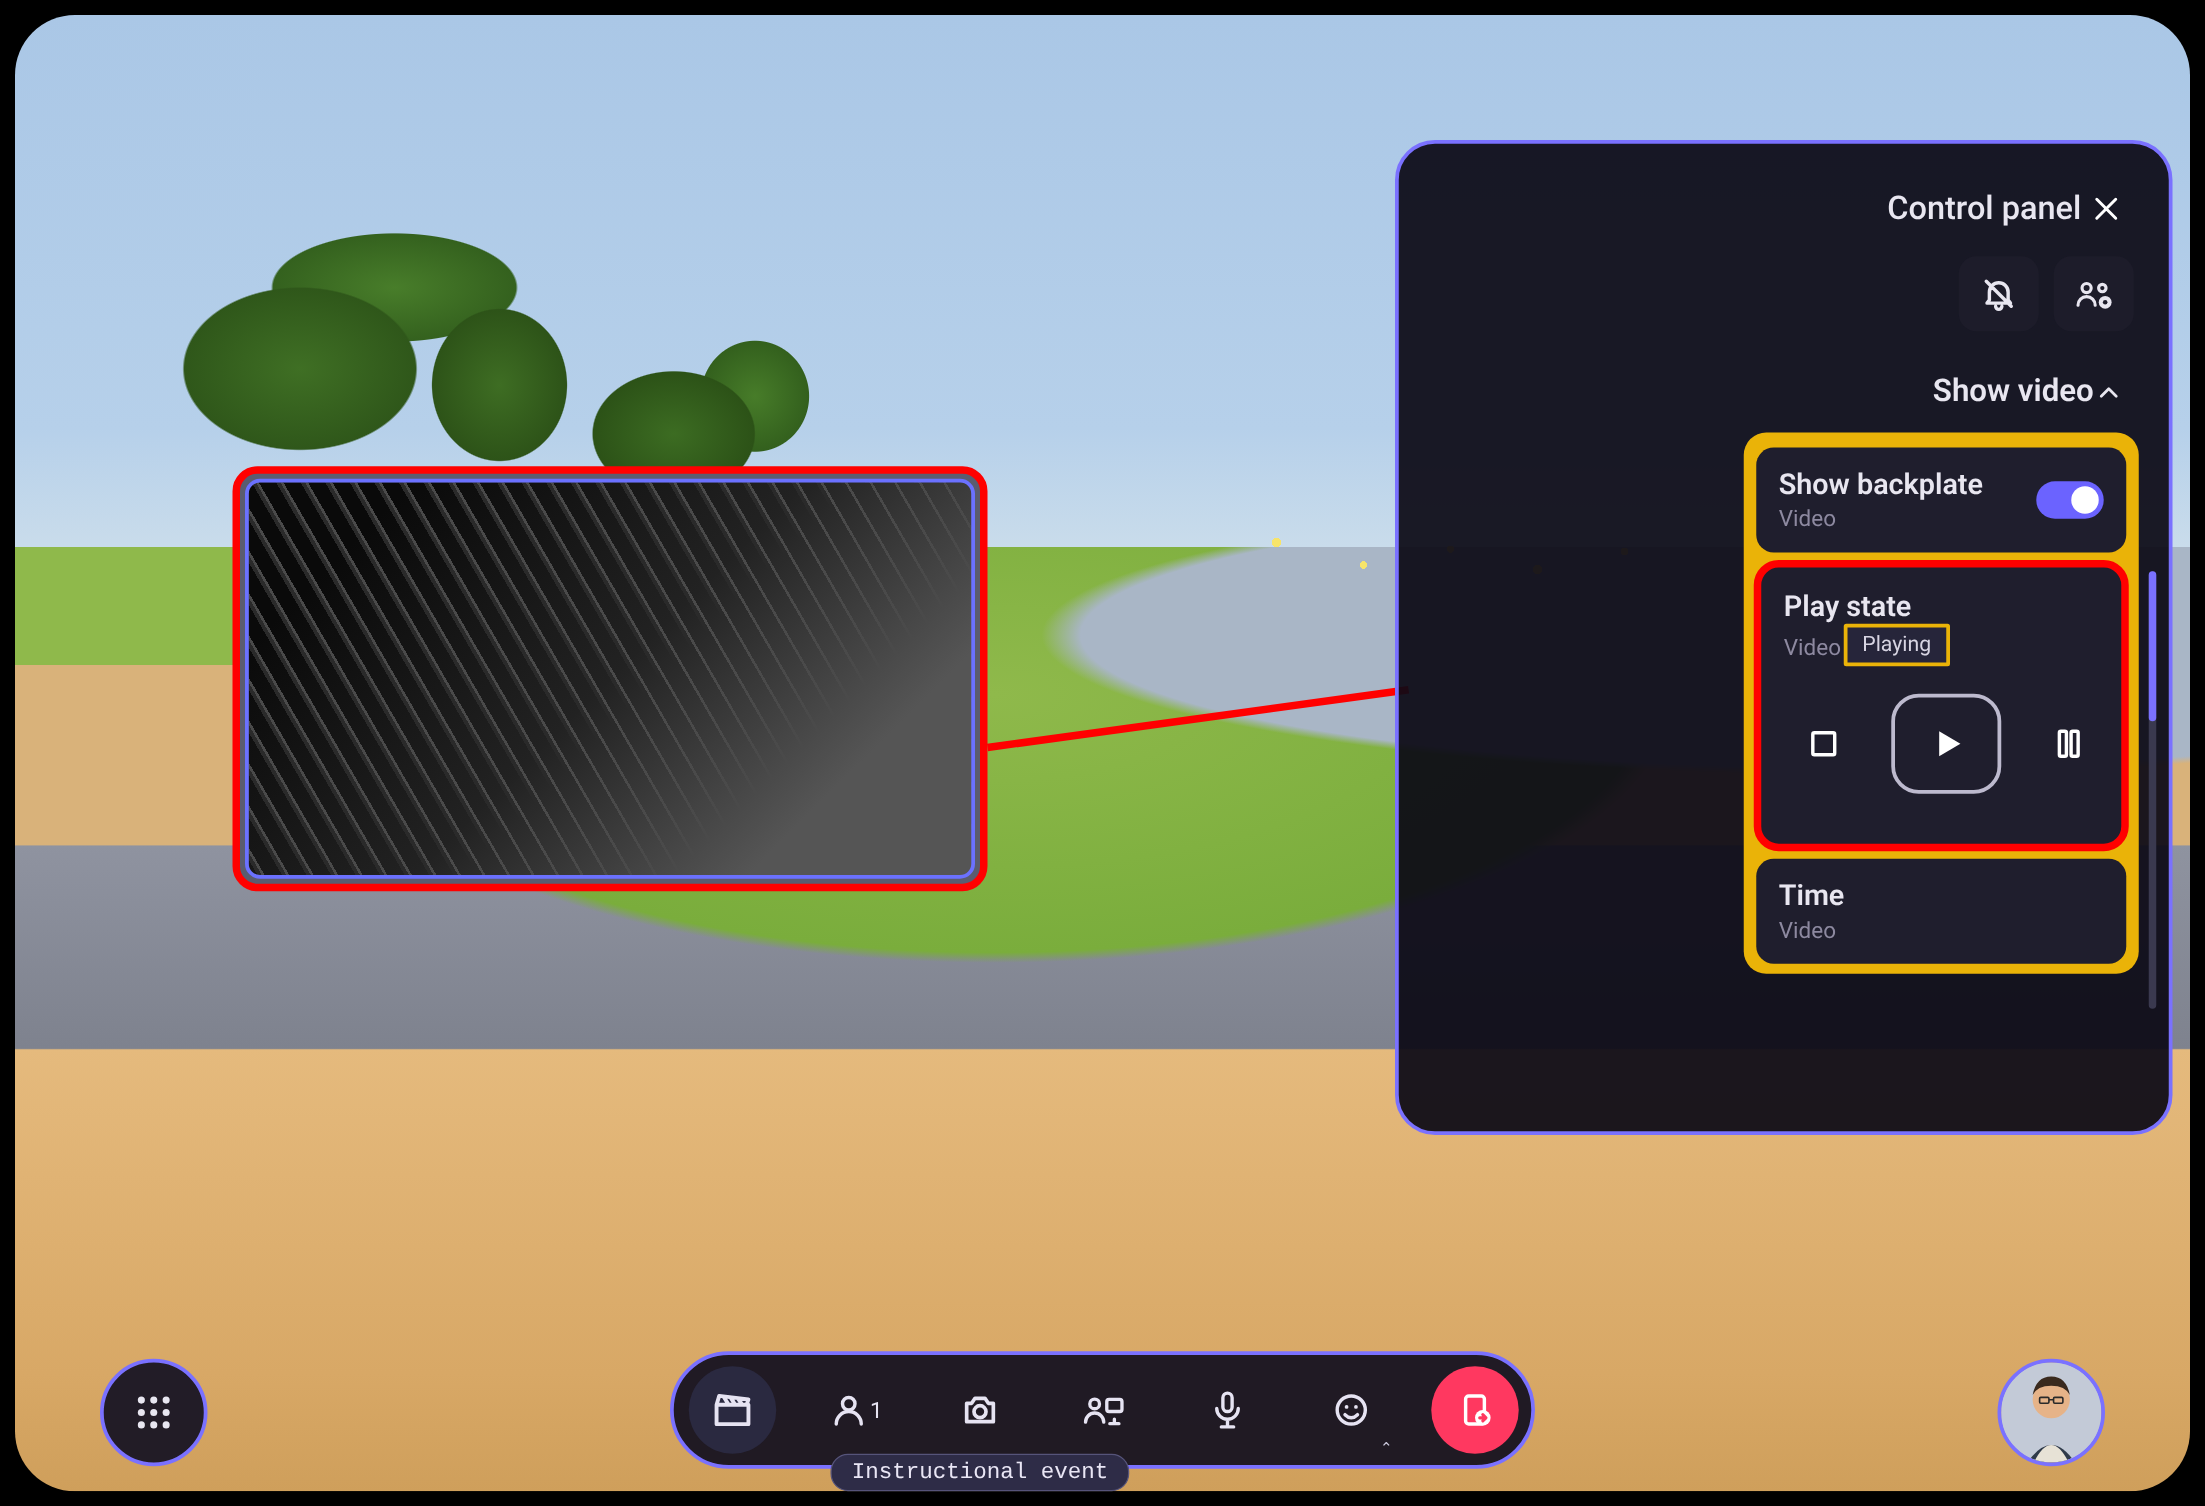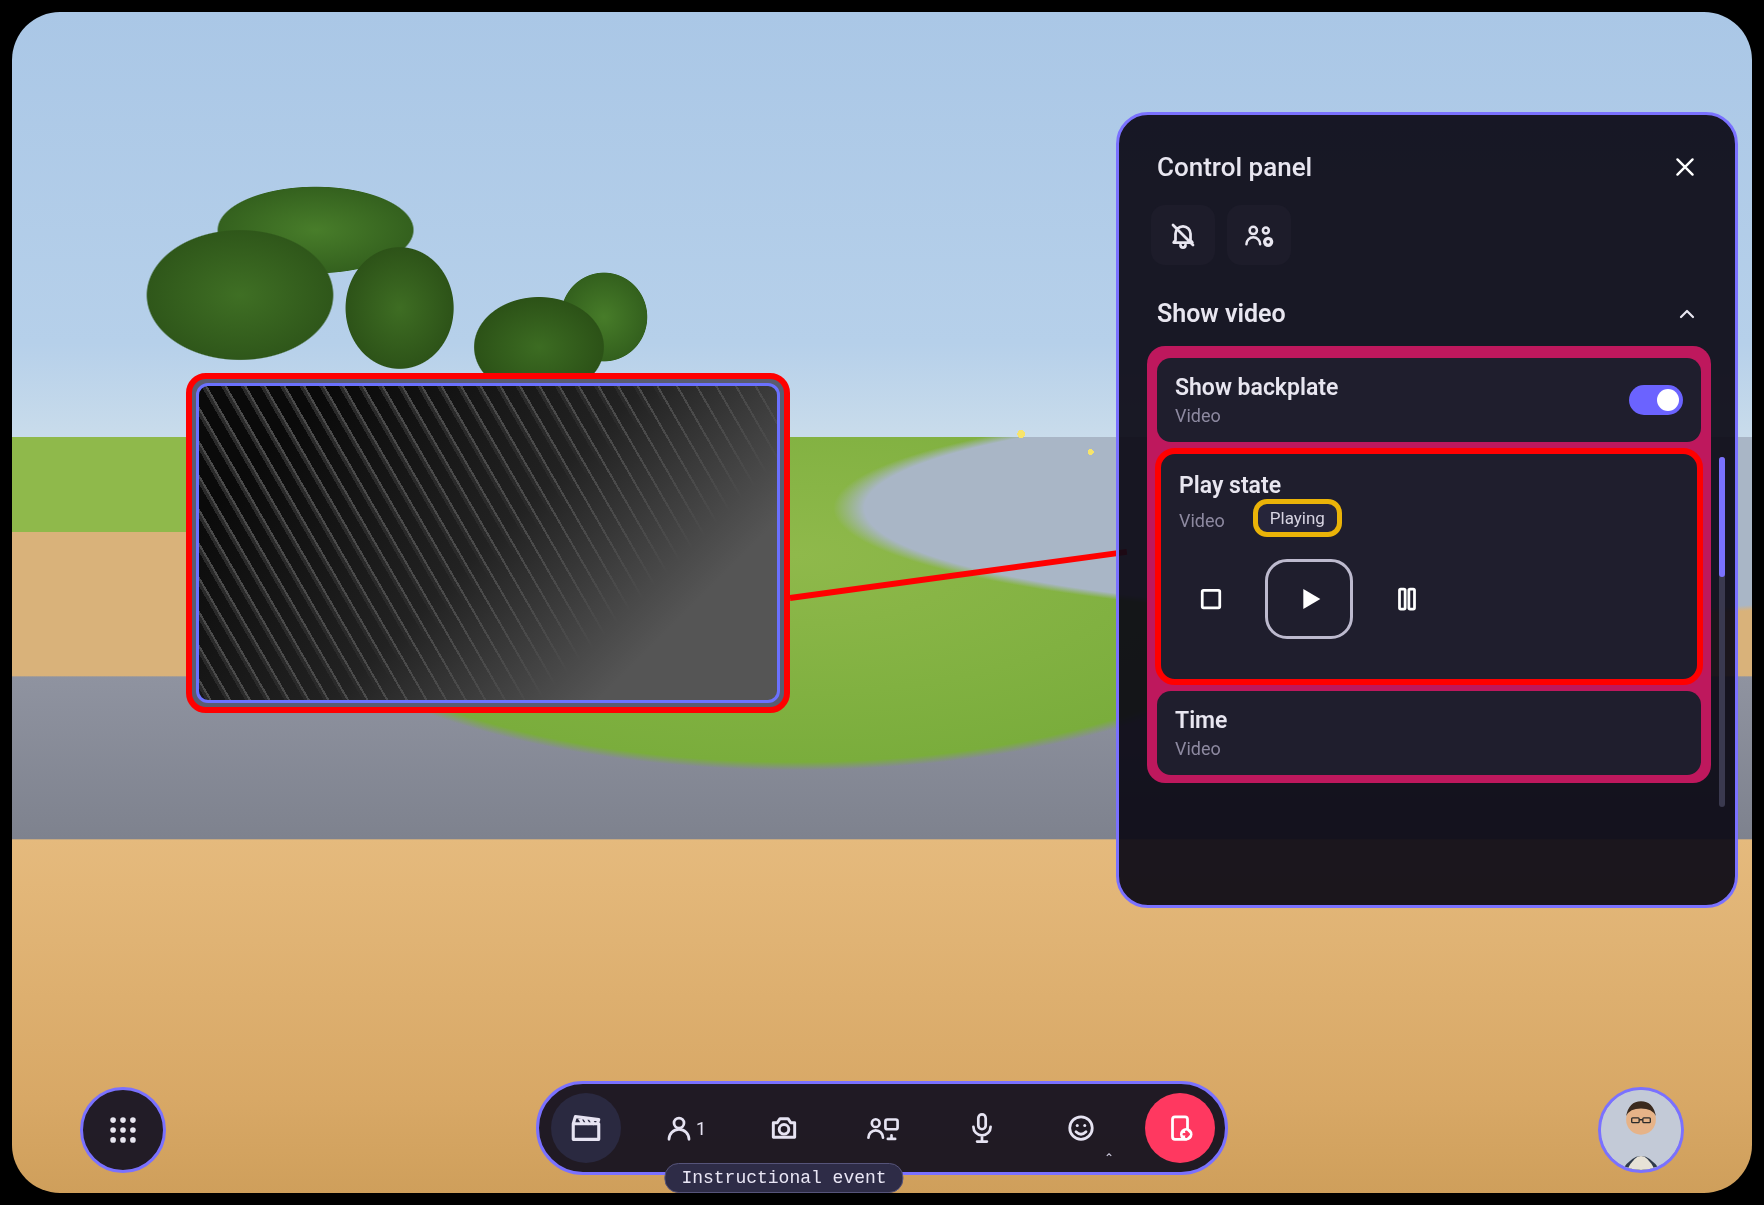--- a/index.html
+++ b/index.html
@@ -96,20 +96,21 @@
     position:absolute;
     right: 26px; top: 112px;
     width: 622px; height: 796px;
     background: rgba(12, 10, 22, 0.93);
     border: 3px solid #7a71ff;
     border-radius: 32px;
     color: #e8e6f0;
     padding: 30px 24px 22px 28px;
     display:flex; flex-direction:column;
     overflow:hidden;
+    align-items:flex-end;
   }
   .cp-header{
     display:flex; align-items:center; justify-content:space-between;
     padding: 2px 6px 18px 10px;
   }
   .cp-title{ font-size: 26px; font-weight: 500; }
   .cp-close{
     width: 40px; height: 40px; display:flex; align-items:center; justify-content:center;
     color:#fff; cursor:pointer; border-radius:8px;
   }
@@ -123,21 +124,21 @@
     color:#e8e6f0; cursor:pointer;
   }
   .cp-section-hdr{
     margin-top: 6px;
     display:flex; align-items:center; justify-content:space-between;
     padding: 8px 12px 8px 10px;
   }
   .cp-section-title{ font-size: 25px; font-weight: 600; }
   .cp-section-body{
     margin-top: 10px;
-    background:#be185d;
+    background:#eab308;
     border-radius: 18px;
     padding: 6px 6px;
     flex: 0 0 auto;
   }
   .cp-row{
     padding: 16px 18px;
     border-radius: 14px;
     background:#1f1e2d;
     margin: 6px 4px;
   }
@@ -157,24 +158,24 @@
   .playstate-wrap{
     border: 6px solid #ff0000;
     border-radius: 20px;
     background:#1f1e2d;
     margin: 6px 2px;
     padding: 18px 18px 40px 18px;
   }
   .play-badge{
     display:inline-block;
     font-size:17px; color:#d7d4e2;
-    padding: 4px 12px; border-radius: 14px;
-    border:5px solid #eab308;
+    padding: 4px 12px; border-radius: 2px;
+    border:3px solid #eab308;
     background:#26253a;
-    margin-left: 28px;
+    margin-left: 2px;
   }
   .play-controls{
     display:flex; gap: 30px; align-items:center; margin-top: 22px; padding-left: 8px;
   }
   .play-btn{
     display:flex; align-items:center; justify-content:center;
     width: 48px; height: 48px; color:#fff; cursor:pointer;
     border-radius: 12px;
     background:transparent;
   }

